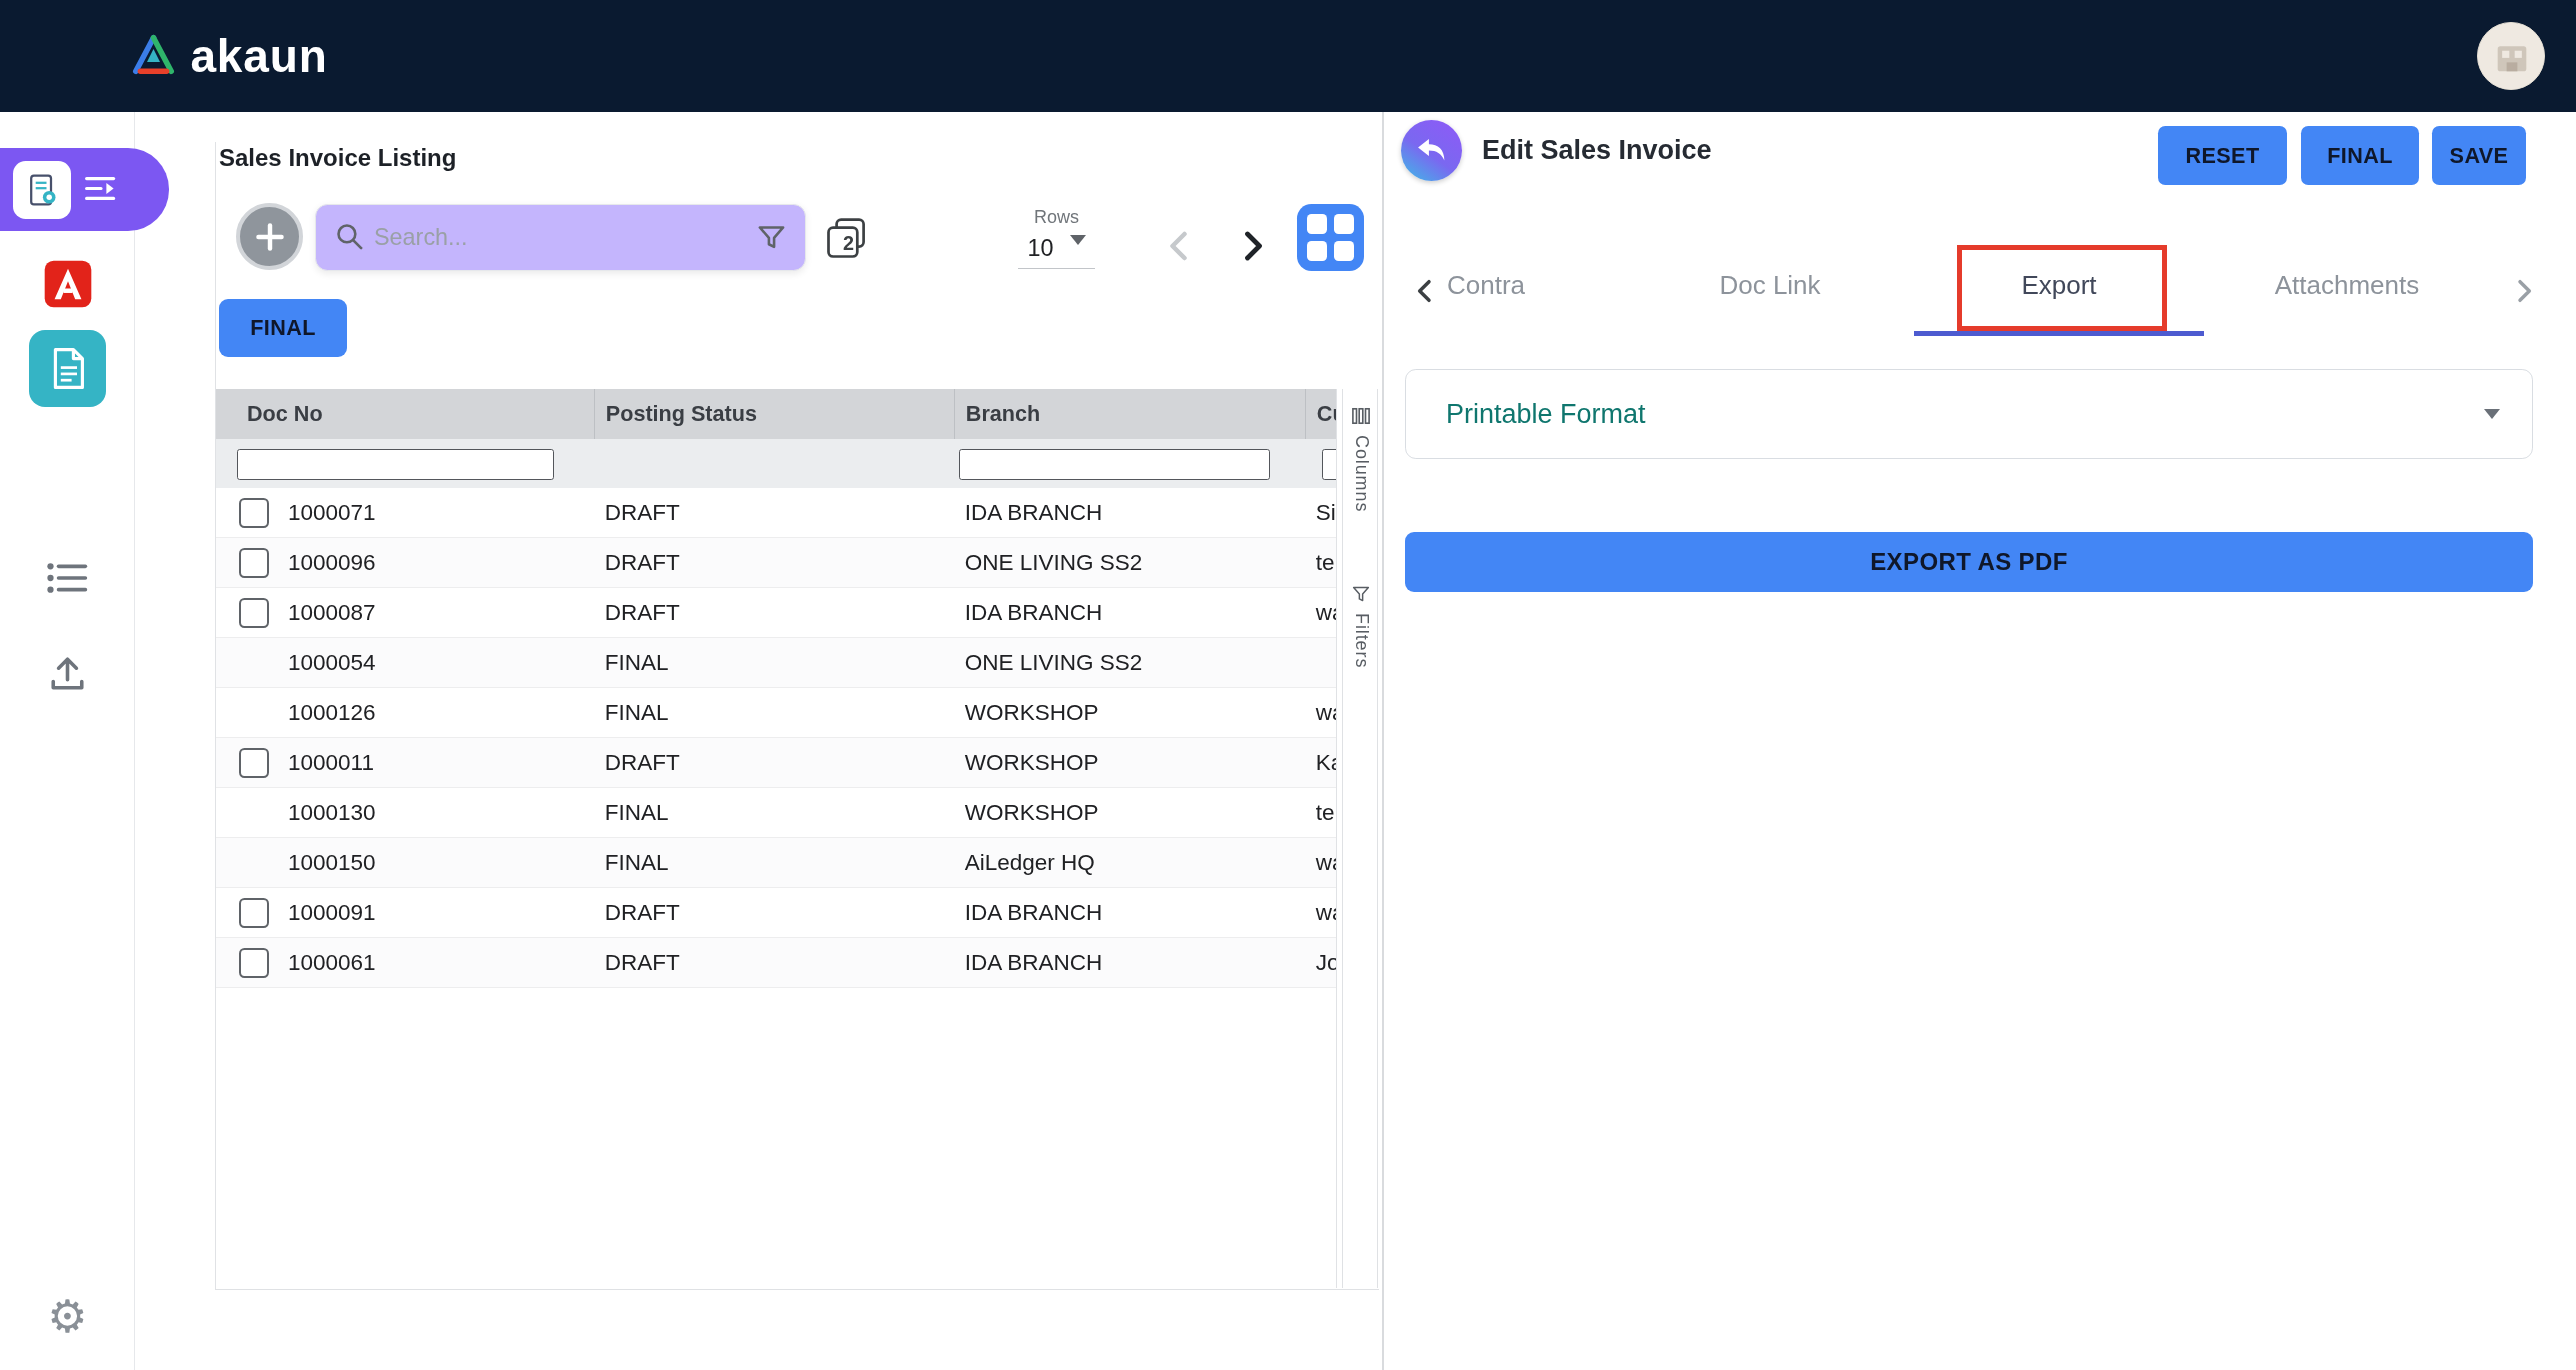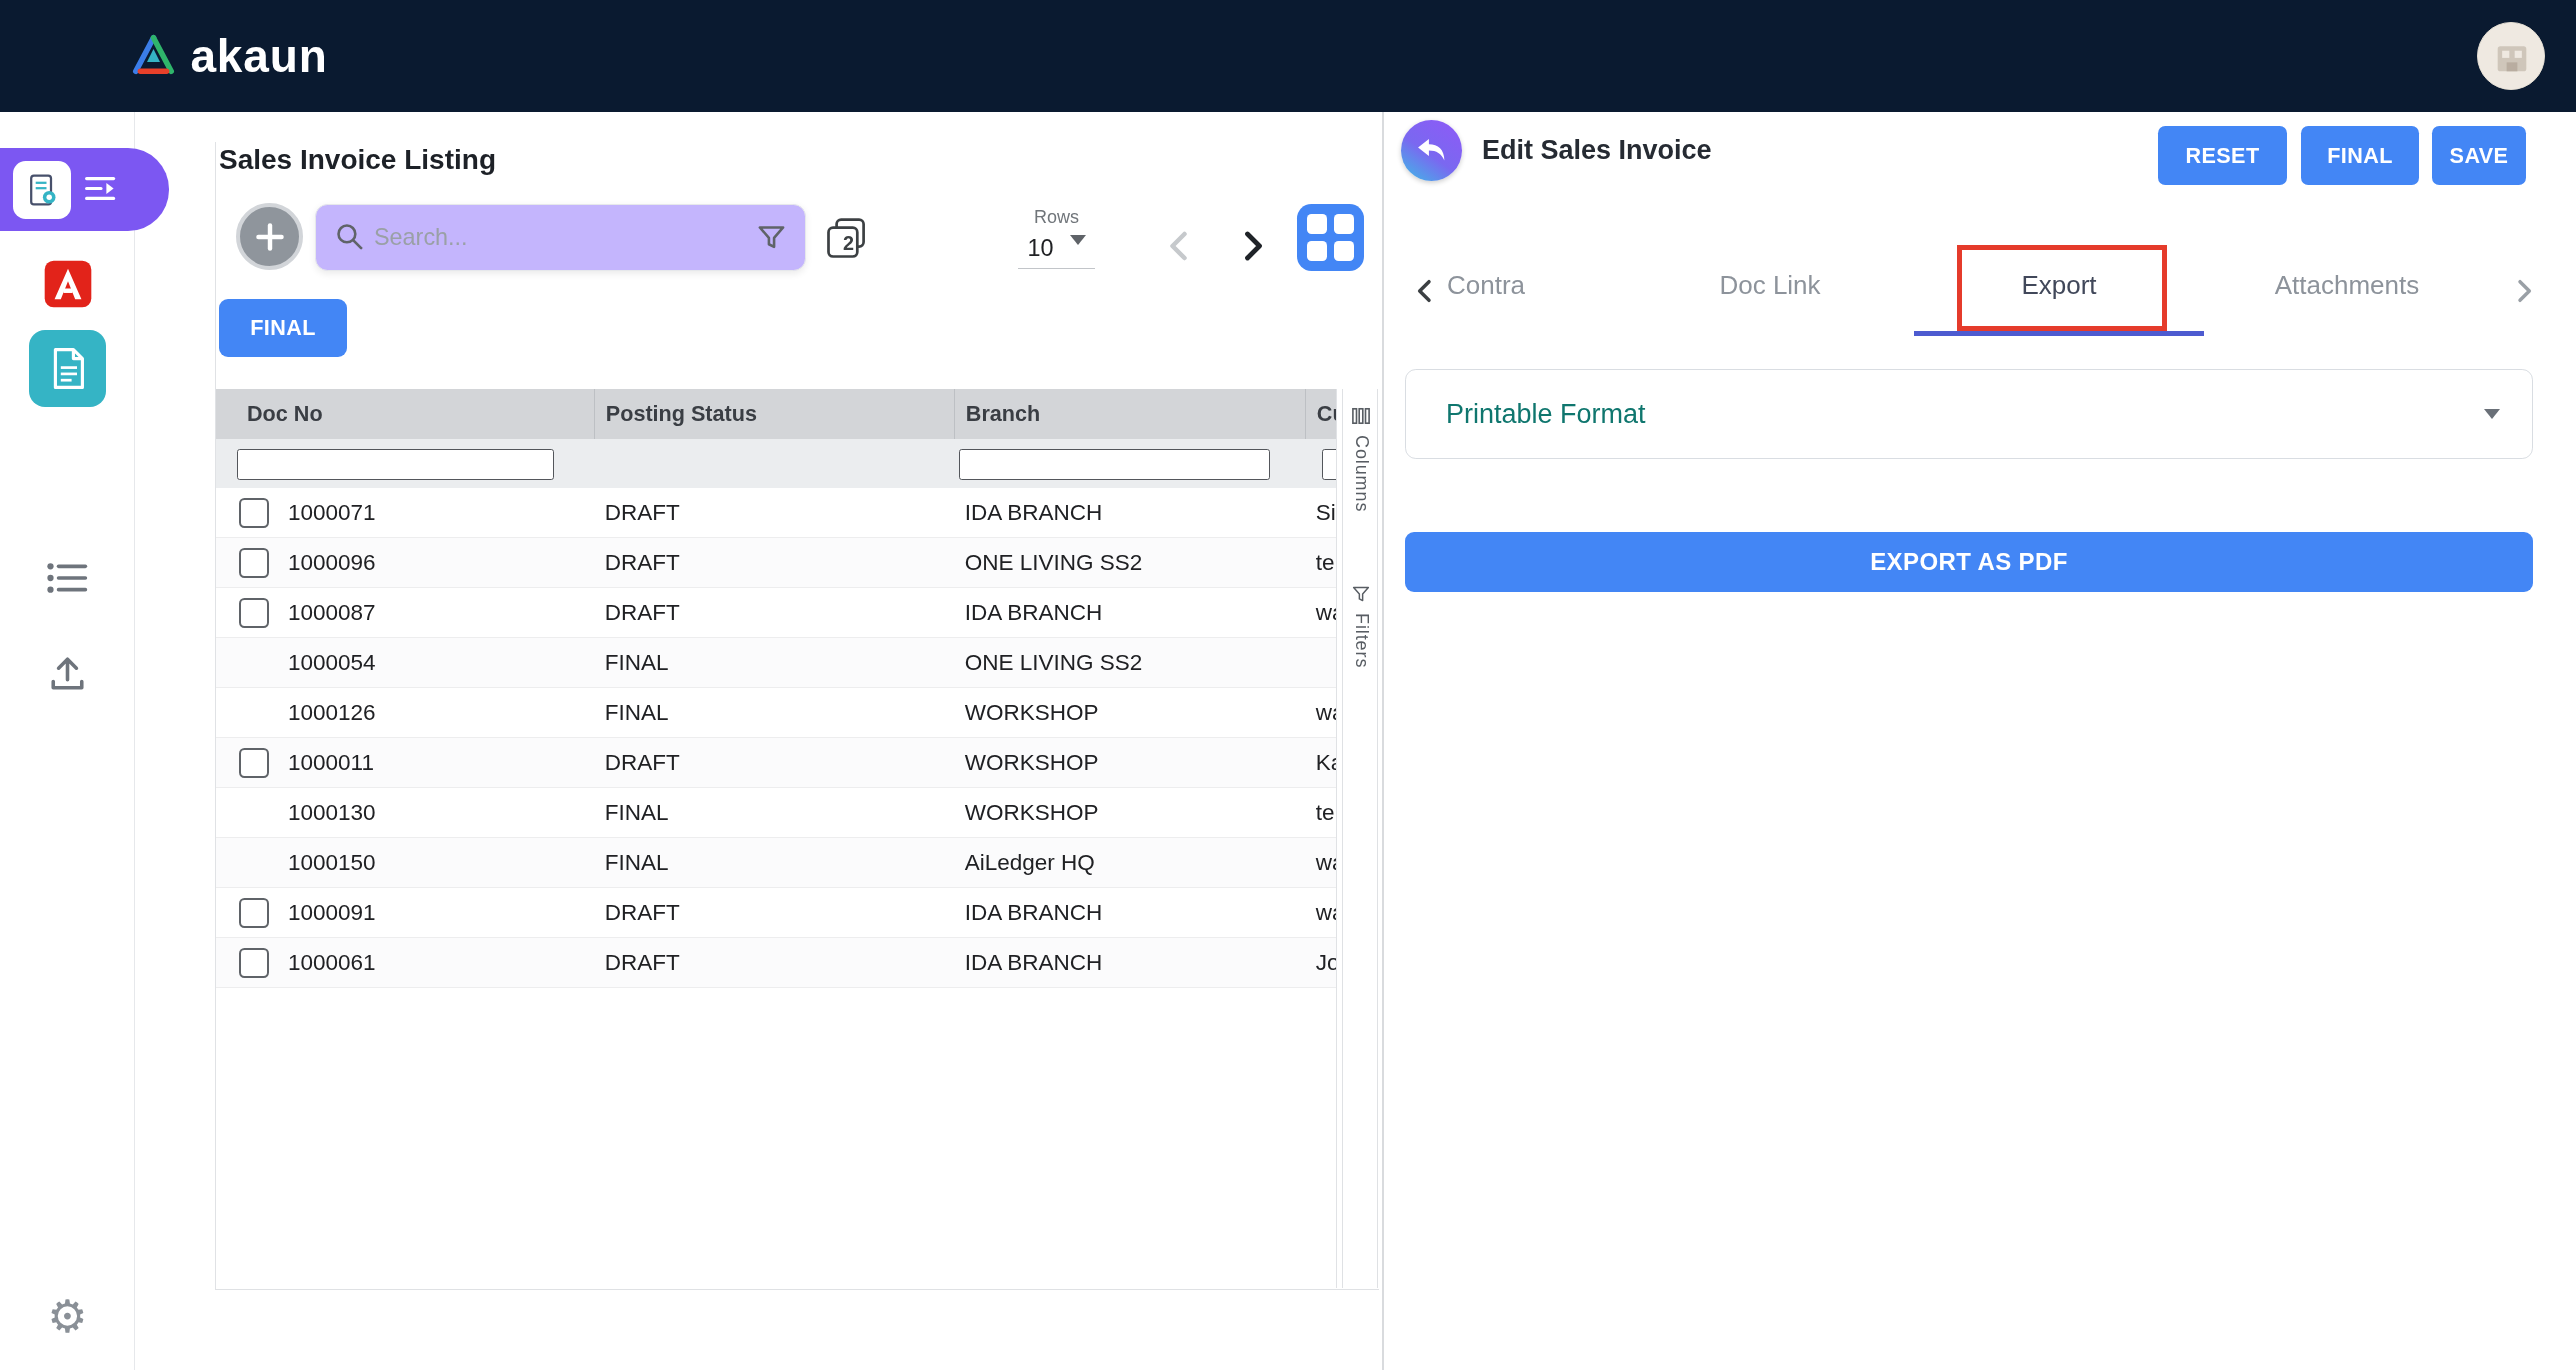--- a/index.html
+++ b/index.html
@@ -14,35 +14,35 @@
 
   
   .sidebar { position:absolute; left:0; top:112px; width:135px; height:1259px; background:#ffffff; border-right:0.9px solid #e6e8eb; }
   .pill { position:absolute; left:0; top:36px; width:169px; height:83px; background:#7c57f2; border-radius:0 41px 41px 0; display:flex; align-items:center; gap:12.6px; padding-left:12.6px; z-index:5; }
   .pill-tile { width:58px; height:58px; background:#ffffff; border-radius:12.6px; display:flex; align-items:center; justify-content:center; }
   .side-icon { position:absolute; left:0; width:135px; display:flex; justify-content:center; }
   .teal-btn { width:77px; height:77px; background:#35b4c5; border-radius:16px; display:flex; align-items:center; justify-content:center; }
   .gear-glyph { font-size:45px; color:#8a9097; line-height:1; }
 
   
-  .panel-title { position:absolute; left:219px; top:144px; font-size:28px; font-weight:600; color:#1d2127; }
+  .panel-title { position:absolute; left:219px; top:144px; font-size:24px; font-weight:600; color:#1d2127; }
   .plus-btn { position:absolute; left:236px; top:203px; width:67px; height:67px; border-radius:50%; background:#8f959c; border:4.5px solid #d2d5d9; display:flex; align-items:center; justify-content:center; }
   .searchbox { position:absolute; left:315px; top:204px; width:491px; height:67px; background:#c4b5fd; border:0.9px solid #e6e8eb; border-radius:12.6px; box-shadow:0 2.7px 7.2px rgba(0,0,0,0.08); display:flex; align-items:center; padding:0 18px; gap:9px; }
   .searchbox input { flex:1; border:none; outline:none; font-size:23.4px; color:#202124; font-family:"Liberation Sans", sans-serif; background:transparent; }
   .searchbox input::placeholder { color:#9aa0a6; }
   .pages-icon { position:absolute; left:824px; top:216px; width:45px; height:45px; }
   .rows-block { position:absolute; left:998px; top:207px; width:117px; text-align:center; }
   .rows-label { font-size:18px; color:#70757a; }
   .rows-select { margin-top:5.4px; display:inline-flex; gap:16px; font-size:23.4px; color:#202124; border-bottom:0.9px solid #c2c5c9; padding:1.8px 9px 5.4px 9px; }
   .caret-down { width:0; height:0; border-left:8px solid transparent; border-right:8px solid transparent; border-top:10px solid #5f6368; }
   .chev { position:absolute; top:228px; }
   .grid-btn { position:absolute; left:1297px; top:204px; width:67px; height:67px; background:#4386f5; border-radius:14.4px; display:flex; align-items:center; justify-content:center; }
   .grid-glyph { display:grid; grid-template-columns:20px 20px; grid-template-rows:20px 20px; gap:6.3px; }
   .grid-glyph span { background:#ffffff; border-radius:4.5px; }
-  .btn-blue { background:#4386f5; color:#ffffff; font-weight:bold; border:none; border-radius:9px; display:flex; align-items:center; justify-content:center; letter-spacing:0.4px; font-family:"Liberation Sans", sans-serif; cursor:pointer; }
+  .btn-blue { background:#4386f5; color:#0f172a; font-weight:bold; border:none; border-radius:9px; display:flex; align-items:center; justify-content:center; letter-spacing:0.4px; font-family:"Liberation Sans", sans-serif; cursor:pointer; }
   .final-btn-left { position:absolute; left:219px; top:299px; width:128px; height:58px; font-size:21.6px; }
 
   
   .table { position:absolute; left:216px; top:389px; width:1120px; }
   .thead, .trow, .tfilter { display:grid; grid-template-columns:378px 360px 351px 31.5px; }
   .thead { background:#d3d5d8; height:50px; }
   .thead .hcell { font-size:21.6px; font-weight:600; color:#3a3e44; display:flex; align-items:center; padding-left:10.8px; overflow:hidden; white-space:nowrap; }
   .thead .hcell.first { padding-left:31px; }
   .thead .hcell.sep { border-left:0.9px solid #bdc0c4; }
   .tfilter { position:relative; height:49px; background:#ebedef; overflow:hidden; }

